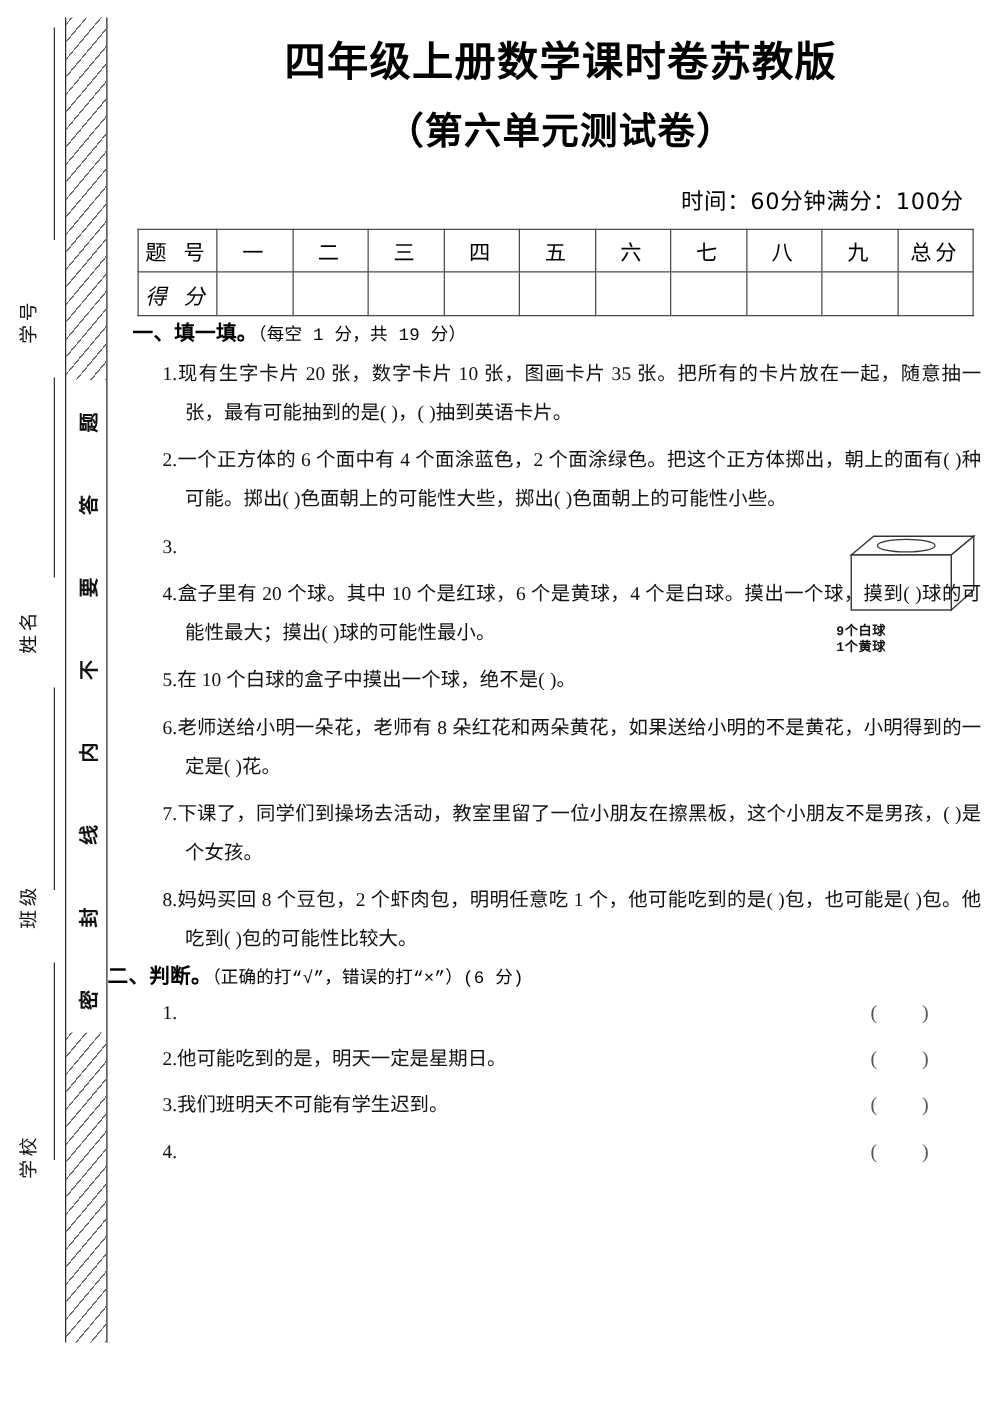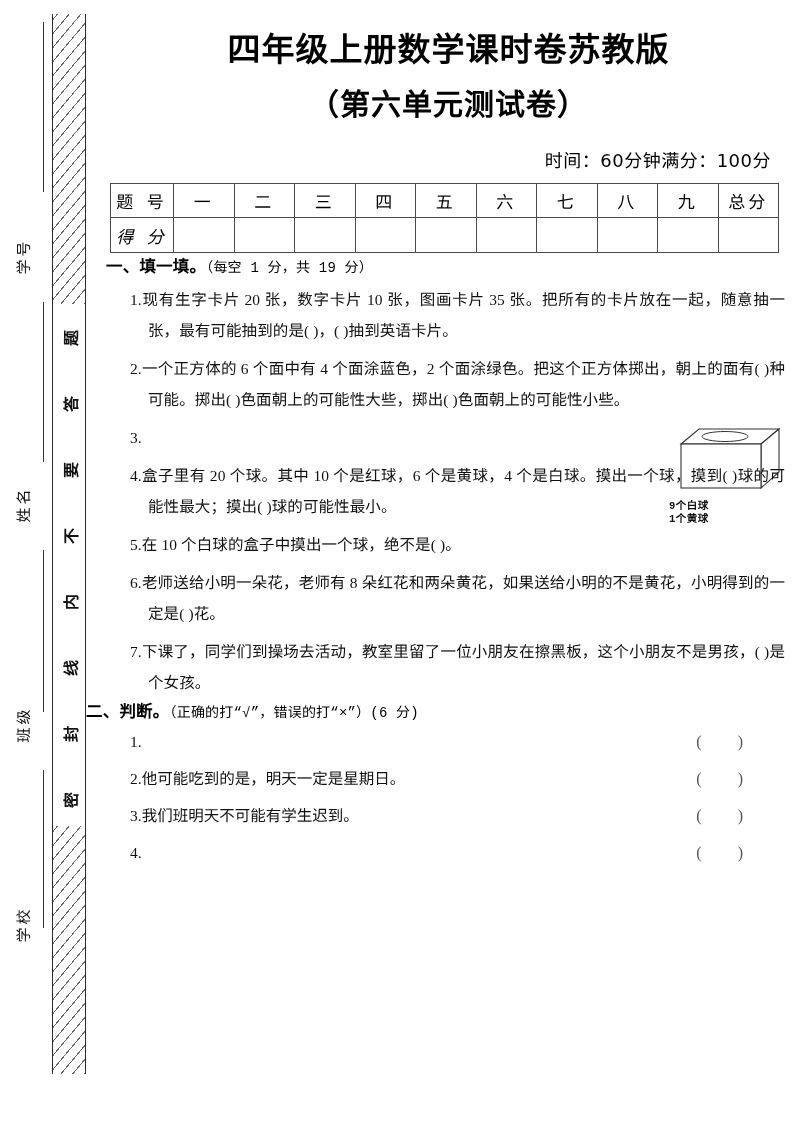--- a/index.html
+++ b/index.html
@@ -356,20 +356,23 @@
     </div>
 
     <div class="q indent-hang">
       <span class="num">6.</span><span class="qtext">老师送给小明一朵花，老师有 8 朵红花和两朵黄花，如果送给小明的不是黄花，小明得到的一定是(        )花。</span>
     </div>
 
     <div class="q indent-hang">
       <span class="num">7.</span><span class="qtext">下课了，同学们到操场去活动，教室里留了一位小朋友在擦黑板，这个小朋友不是男孩，(        )是个女孩。</span>
     </div>
 
+    <div class="q indent-hang">
+      <span class="num">8.</span><span class="qtext">妈妈买回 8 个豆包，2 个虾肉包，明明任意吃 1 个，他可能吃到的是(        )包，也可能是(        )包。他吃到(        )包的可能性比较大。</span>
+    </div>
 
     <div class="section-head" style="margin-left:-18px;">
       <span>二、判断。</span><span class="points">（正确的打“√”，错误的打“×”）(6 分)</span>
     </div>
 
     <div class="judge-row">
       <span class="jtext">1.</span>
       <span class="jfill"></span>
       <span class="jparen">(        )</span>
     </div>

